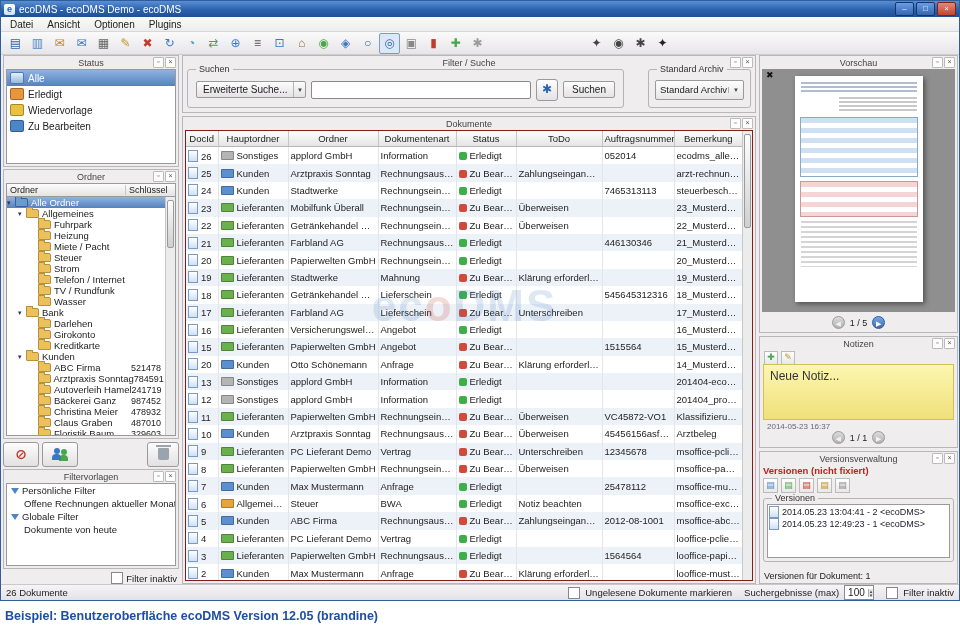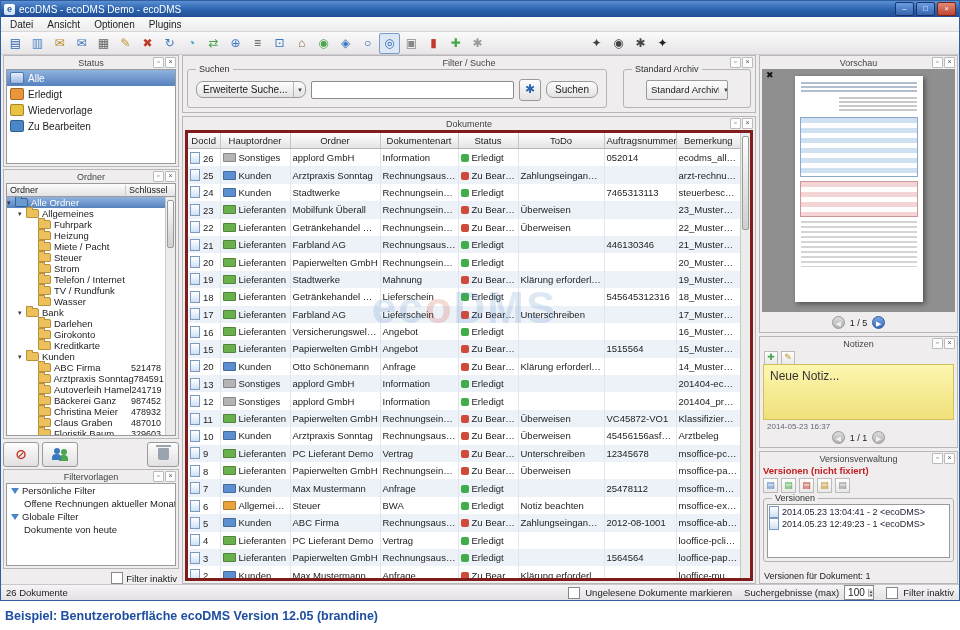--- a/index.html
+++ b/index.html
@@ -78,39 +78,39 @@
   .f-item{display:flex;align-items:center;height:13px;padding-left:4px;font-size:9.5px;white-space:nowrap;overflow:hidden}
   .f-item[data-lvl="1"]{padding-left:17px}
   .funnel{width:0;height:0;border-left:4px solid transparent;border-right:4px solid transparent;
         border-top:6px solid #4a86c8;margin-right:3px;flex:none}
   .f-item:not([data-ic="funnel"]) .funnel{display:none}
   .finact{position:absolute;left:2px;top:570px;width:176px;height:14px;display:flex;align-items:center;
         justify-content:flex-end;gap:3px;font-size:9.5px;padding-right:2px;box-sizing:border-box}
   .cb{width:10px;height:10px;border:1px solid #888;background:#fff;flex:none}
   
   .p-search{left:181px;top:54px;width:574px;height:58px}
-  .search-body{position:absolute;left:4px;right:4px;top:13px;bottom:4px;display:flex;gap:16px}
+  .search-body{position:absolute;left:4px;right:4px;top:13px;bottom:4px;display:flex;gap:24px}
   .gbox{border:1px solid #b5b3b5;border-radius:3px;position:relative;box-sizing:border-box}
   .glabel{position:absolute;top:-6px;left:8px;background:#efedee;padding:0 3px;font-size:9px;color:#333}
   .gb-search{flex:1;display:flex;align-items:center;gap:5px;padding:6px 8px 4px}
-  .gb-archive{width:128px;display:flex;align-items:center;padding:6px 22px 4px}
-  .btn{border:1px solid #9a9a9a;border-radius:7px;background:linear-gradient(#fdfdfd,#e4e2e4);
+  .gb-archive{width:103px;display:flex;align-items:center;padding:6px 6px 4px}
+  .btn{border:1px solid #9a9a9a;border-radius:2px;background:linear-gradient(#fdfdfd,#e4e2e4);
        padding:2px 8px;font-size:10px;white-space:nowrap}
   .split{display:flex;align-items:stretch;padding:0}
   .split .lbl{padding:2px 6px;border-right:1px solid #b5b5b5}
   .split .arrow{width:11px;display:flex;align-items:center;justify-content:center;font-size:6px;color:#444}
   .input{border:1px solid #8a8a8a;background:#fff;height:18px;flex:1;border-radius:2px;box-sizing:border-box;
        font-family:inherit;font-size:10px;padding:0 3px}
   .gearbtn{width:20px;height:20px;border:1px solid #9a9a9a;border-radius:3px;flex:none;
        background:linear-gradient(#fdfdfd,#e4e2e4);color:#2a63b0;font-size:12px;line-height:18px;text-align:center}
   .combo{flex:1;display:flex;border:1px solid #9a9a9a;border-radius:2px;height:18px;align-items:center;
        background:linear-gradient(#fdfdfd,#e8e6e8);padding-left:4px;font-size:9.5px;white-space:nowrap;overflow:hidden}
   .carrow{margin-left:auto;width:14px;flex:none;border-left:1px solid #b0b0b0;text-align:center;font-size:6px;color:#444}
   .p-docs{left:181px;top:115px;width:574px;height:468px}
-  .tbl-wrap{position:absolute;left:2px;right:2px;top:13px;bottom:2px;background:#fde047;border:3px solid #7f1d1d;overflow:hidden}
+  .tbl-wrap{position:absolute;left:2px;right:2px;top:13px;bottom:2px;background:#fde047;border:1px solid #7f1d1d;overflow:hidden}
   .doc-table{border-collapse:collapse;table-layout:fixed;width:calc(100% - 9px);font-size:9.5px;background:#fff}
   .doc-table th{background:linear-gradient(#fdfdfd,#e6e4e6);border-right:1px solid #c6c4c6;
        border-bottom:1px solid #b8b6b8;height:15px;font-weight:normal;text-align:center;
        overflow:hidden;white-space:nowrap;padding:0 2px}
   .doc-table td{height:17.4px;padding:0 2px;border-right:1px solid #e2e6ec;white-space:nowrap;
        overflow:hidden;text-overflow:ellipsis}
   .doc-table tbody tr:nth-of-type(even){background:#edf2f9}
   .doc-ic{display:inline-block;width:8px;height:10px;background:linear-gradient(#fff,#cfe0f4);
        border:1px solid #7a9ac0;margin-right:3px;vertical-align:-2px}
   .fold{display:inline-block;width:11px;height:7px;border-radius:1px;margin-right:3px;vertical-align:-1px;

